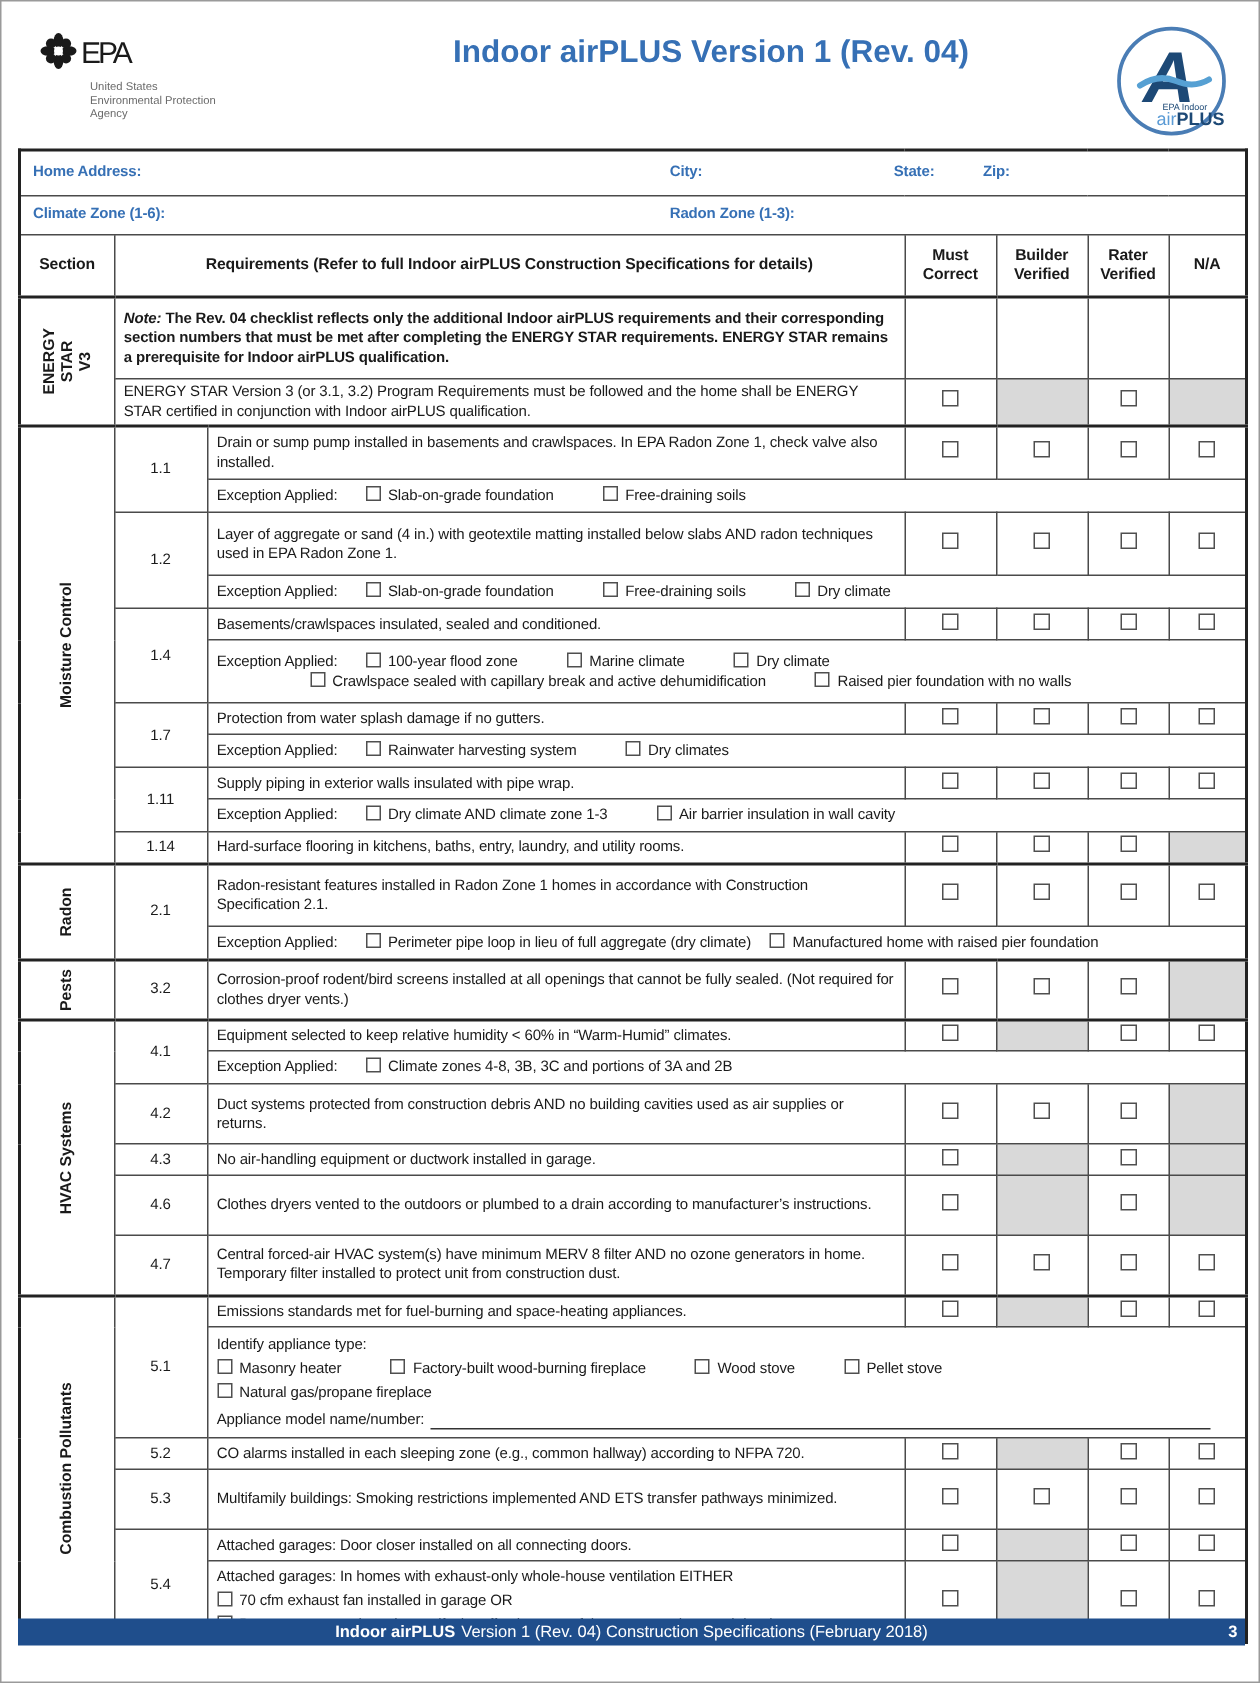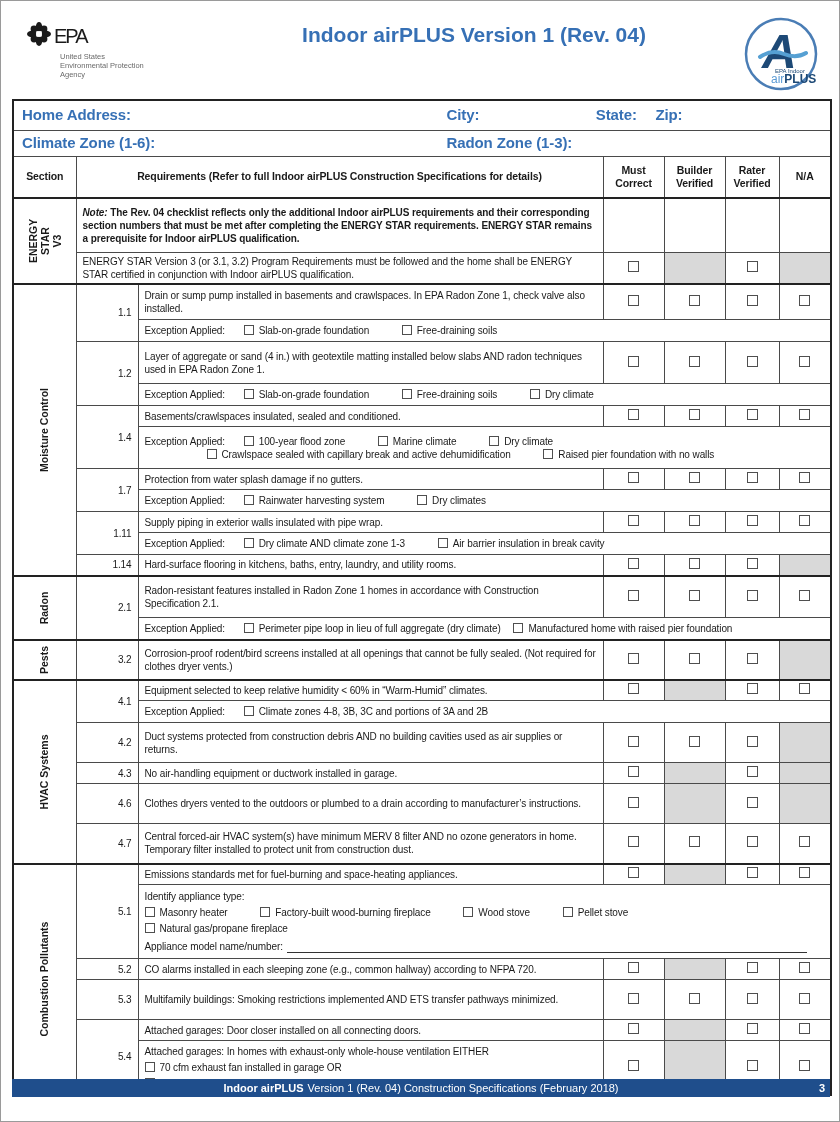--- a/index.html
+++ b/index.html
@@ -27,27 +27,27 @@
   .logo-block{width:86px;padding-top:4px;}
   
   table.main{border-collapse:collapse;width:818px;table-layout:fixed;border:2px solid var(--dark);}
   td{border:1px solid var(--line);padding:2px 6px;font-size:10px;vertical-align:middle;line-height:1.3;letter-spacing:-0.1px;}
   tr.gs td{border-top:2px solid var(--dark);}
   .full{position:relative;}
   .h-addr{height:30px}.h-climate{height:26px}.h-colhead{height:42px}
   .h-note{height:54px}.h-es{height:30px}
   .h-2l{height:36px}.h-exc{height:22px}.h-1l{height:21px}
   .h-tall{height:40px}.h-xl2{height:42px}.h-id{height:74px}.h-54b{height:54px}
-  .blbl{color:var(--accent);font-weight:bold;font-size:15px;position:absolute;top:50%;transform:translateY(-50%);}
+  .blbl{color:var(--accent);font-weight:bold;font-size:10px;position:absolute;top:50%;transform:translateY(-50%);}
   .colhead td{font-weight:bold;text-align:center;font-size:10.5px;line-height:1.25;}
   .sec{position:relative;padding:0;}
   .vert{position:absolute;left:50%;top:50%;transform:translate(-50%,-50%) rotate(-90deg);
         font-weight:bold;font-size:10.5px;white-space:nowrap;letter-spacing:0;}
   .vert.two{white-space:pre-line;text-align:center;line-height:1.15;}
-  .num{text-align:right;}
+  .num{text-align:center;}
   .chk{text-align:center;}
   .cb{display:inline-block;width:9px;height:9px;border:1.3px solid #4f4f4f;background:#fff;}
   .shaded{background:var(--shade);}
   .exc-label{margin-right:16px;}
   .opt{margin-right:30px;white-space:nowrap;}
   .opt:last-child{margin-right:0;}
   .cb2{display:inline-block;width:8px;height:8px;border:1px solid #4f4f4f;margin-right:5px;vertical-align:-1px;background:#fff;}
   .notecell{font-weight:bold;}
   .notecell .nlabel{font-style:italic;}
   .optline{margin:3px 0 0 0;}
@@ -239,21 +239,21 @@
       <td>Supply piping in exterior walls insulated with pipe wrap.</td>
       <td class="chk"><span class="cb"></span></td>
       <td class="chk"><span class="cb"></span></td>
       <td class="chk"><span class="cb"></span></td>
       <td class="chk"><span class="cb"></span></td>
     </tr>
     <tr class="h-exc">
       <td colspan="5">
         <span class="exc-label">Exception Applied:</span>
         <span class="opt"><span class="cb2"></span><span>Dry climate AND climate zone 1-3</span></span>
-        <span class="opt"><span class="cb2"></span><span>Air barrier insulation in break cavity</span></span>
+        <span class="opt"><span class="cb2"></span><span>Air barrier insulation in wall cavity</span></span>
       </td>
     </tr>
 
     <tr class="h-1l">
       <td class="num">1.14</td>
       <td>Hard-surface flooring in kitchens, baths, entry, laundry, and utility rooms.</td>
       <td class="chk"><span class="cb"></span></td>
       <td class="chk"><span class="cb"></span></td>
       <td class="chk"><span class="cb"></span></td>
       <td class="shaded"></td>

